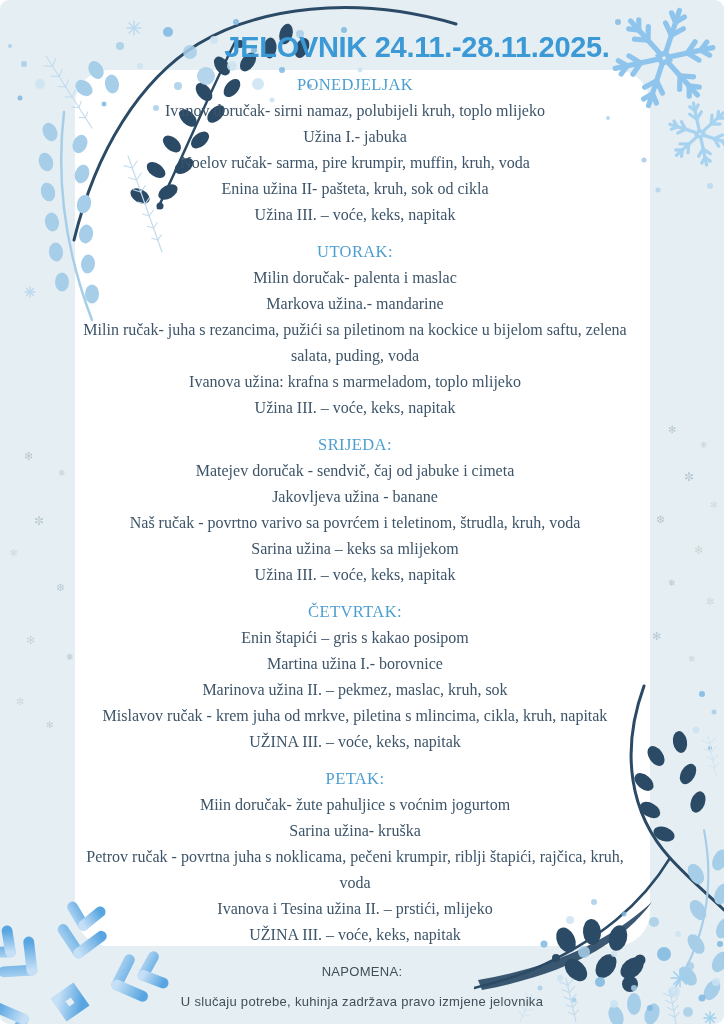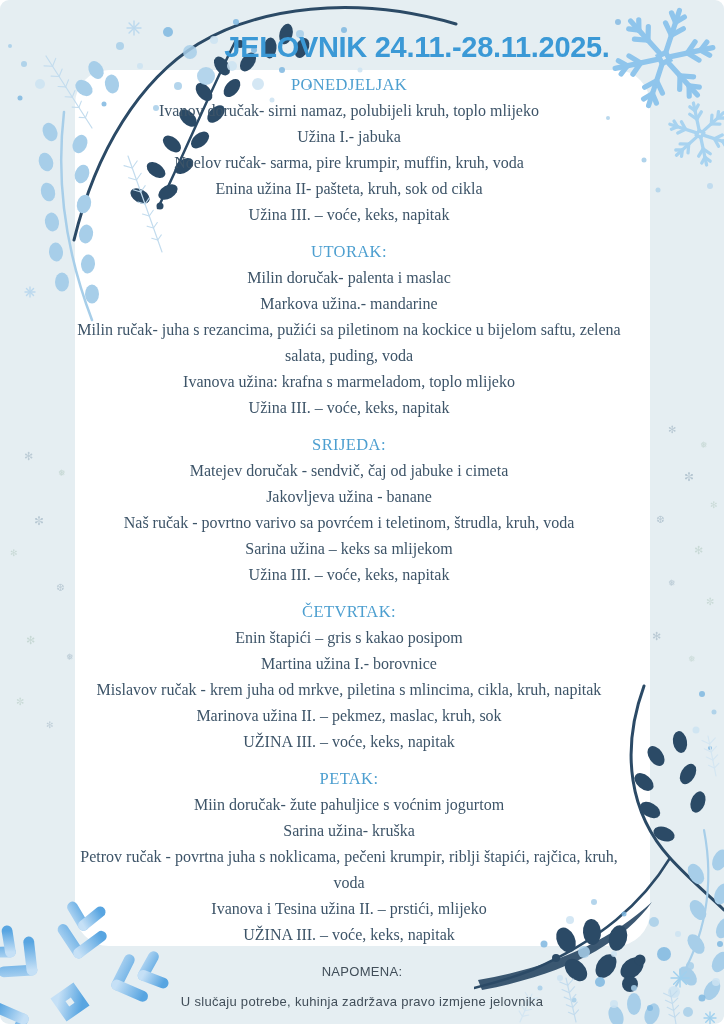--- a/index.html
+++ b/index.html
@@ -4,21 +4,21 @@
 <style>
   html,body{margin:0;padding:0;}
   .page{position:relative;width:724px;height:1024px;background:#e5eef2;overflow:hidden;
         font-family:"Liberation Serif",serif;border-radius:9px;}
   .card{position:absolute;left:75px;top:70px;width:575px;height:876px;background:#ffffff;
         border-radius:34px;z-index:1;}
   .deco{position:absolute;z-index:2;pointer-events:none;}
   .title{position:absolute;top:30px;left:0;width:724px;margin:0;z-index:3;text-align:center;
          transform:translateX(55px);font-family:"Liberation Sans",sans-serif;font-weight:700;
          font-size:29px;line-height:34px;color:#3b99d6;letter-spacing:-0.3px;}
-  .menu{position:absolute;left:63px;top:72px;width:572px;z-index:3;text-align:center;}
+  .menu{position:absolute;left:69px;top:72px;width:572px;z-index:3;text-align:center;}
   .day-section{margin:0 0 11px 0;}
   .day-heading{margin:0;font-weight:400;font-size:16.5px;line-height:26px;color:#4d9fd0;
                letter-spacing:.4px;}
   .menu-item{margin:0;font-size:16px;line-height:26px;color:#3d5468;}
   .note{position:absolute;left:0;top:951px;width:724px;z-index:3;text-align:center;
         font-family:"Liberation Sans",sans-serif;color:#414e59;}
   .note p{margin:12px;font-size:13px;line-height:17.5px;letter-spacing:.3px;}
   .mf{position:absolute;z-index:2;pointer-events:none;font-family:"DejaVu Sans",sans-serif;}
 </style>
 </head>
@@ -293,22 +293,22 @@
       <p class="menu-item">Matejev doručak - sendvič, čaj od jabuke i cimeta</p>
       <p class="menu-item">Jakovljeva užina - banane</p>
       <p class="menu-item">Naš ručak - povrtno varivo sa povrćem i teletinom, štrudla, kruh, voda</p>
       <p class="menu-item">Sarina užina – keks sa mlijekom</p>
       <p class="menu-item">Užina III. – voće, keks, napitak</p>
     </section>
     <section class="day-section">
       <h2 class="day-heading">ČETVRTAK:</h2>
       <p class="menu-item">Enin štapići – gris s kakao posipom</p>
       <p class="menu-item">Martina užina I.- borovnice</p>
+      <p class="menu-item">Marinova užina II. – pekmez, maslac, kruh, sok</p>
       <p class="menu-item">Mislavov ručak - krem juha od mrkve, piletina s mlincima, cikla, kruh, napitak</p>
-      <p class="menu-item">Marinova užina II. – pekmez, maslac, kruh, sok</p>
       <p class="menu-item">UŽINA III. – voće, keks, napitak</p>
     </section>
     <section class="day-section">
       <h2 class="day-heading">PETAK:</h2>
       <p class="menu-item">Miin doručak- žute pahuljice s voćnim jogurtom</p>
       <p class="menu-item">Sarina užina- kruška</p>
       <p class="menu-item">Petrov ručak - povrtna juha s noklicama, pečeni krumpir, riblji štapići, rajčica, kruh, voda</p>
       <p class="menu-item">Ivanova i Tesina užina II. – prstići, mlijeko</p>
       <p class="menu-item">UŽINA III. – voće, keks, napitak</p>
     </section>

